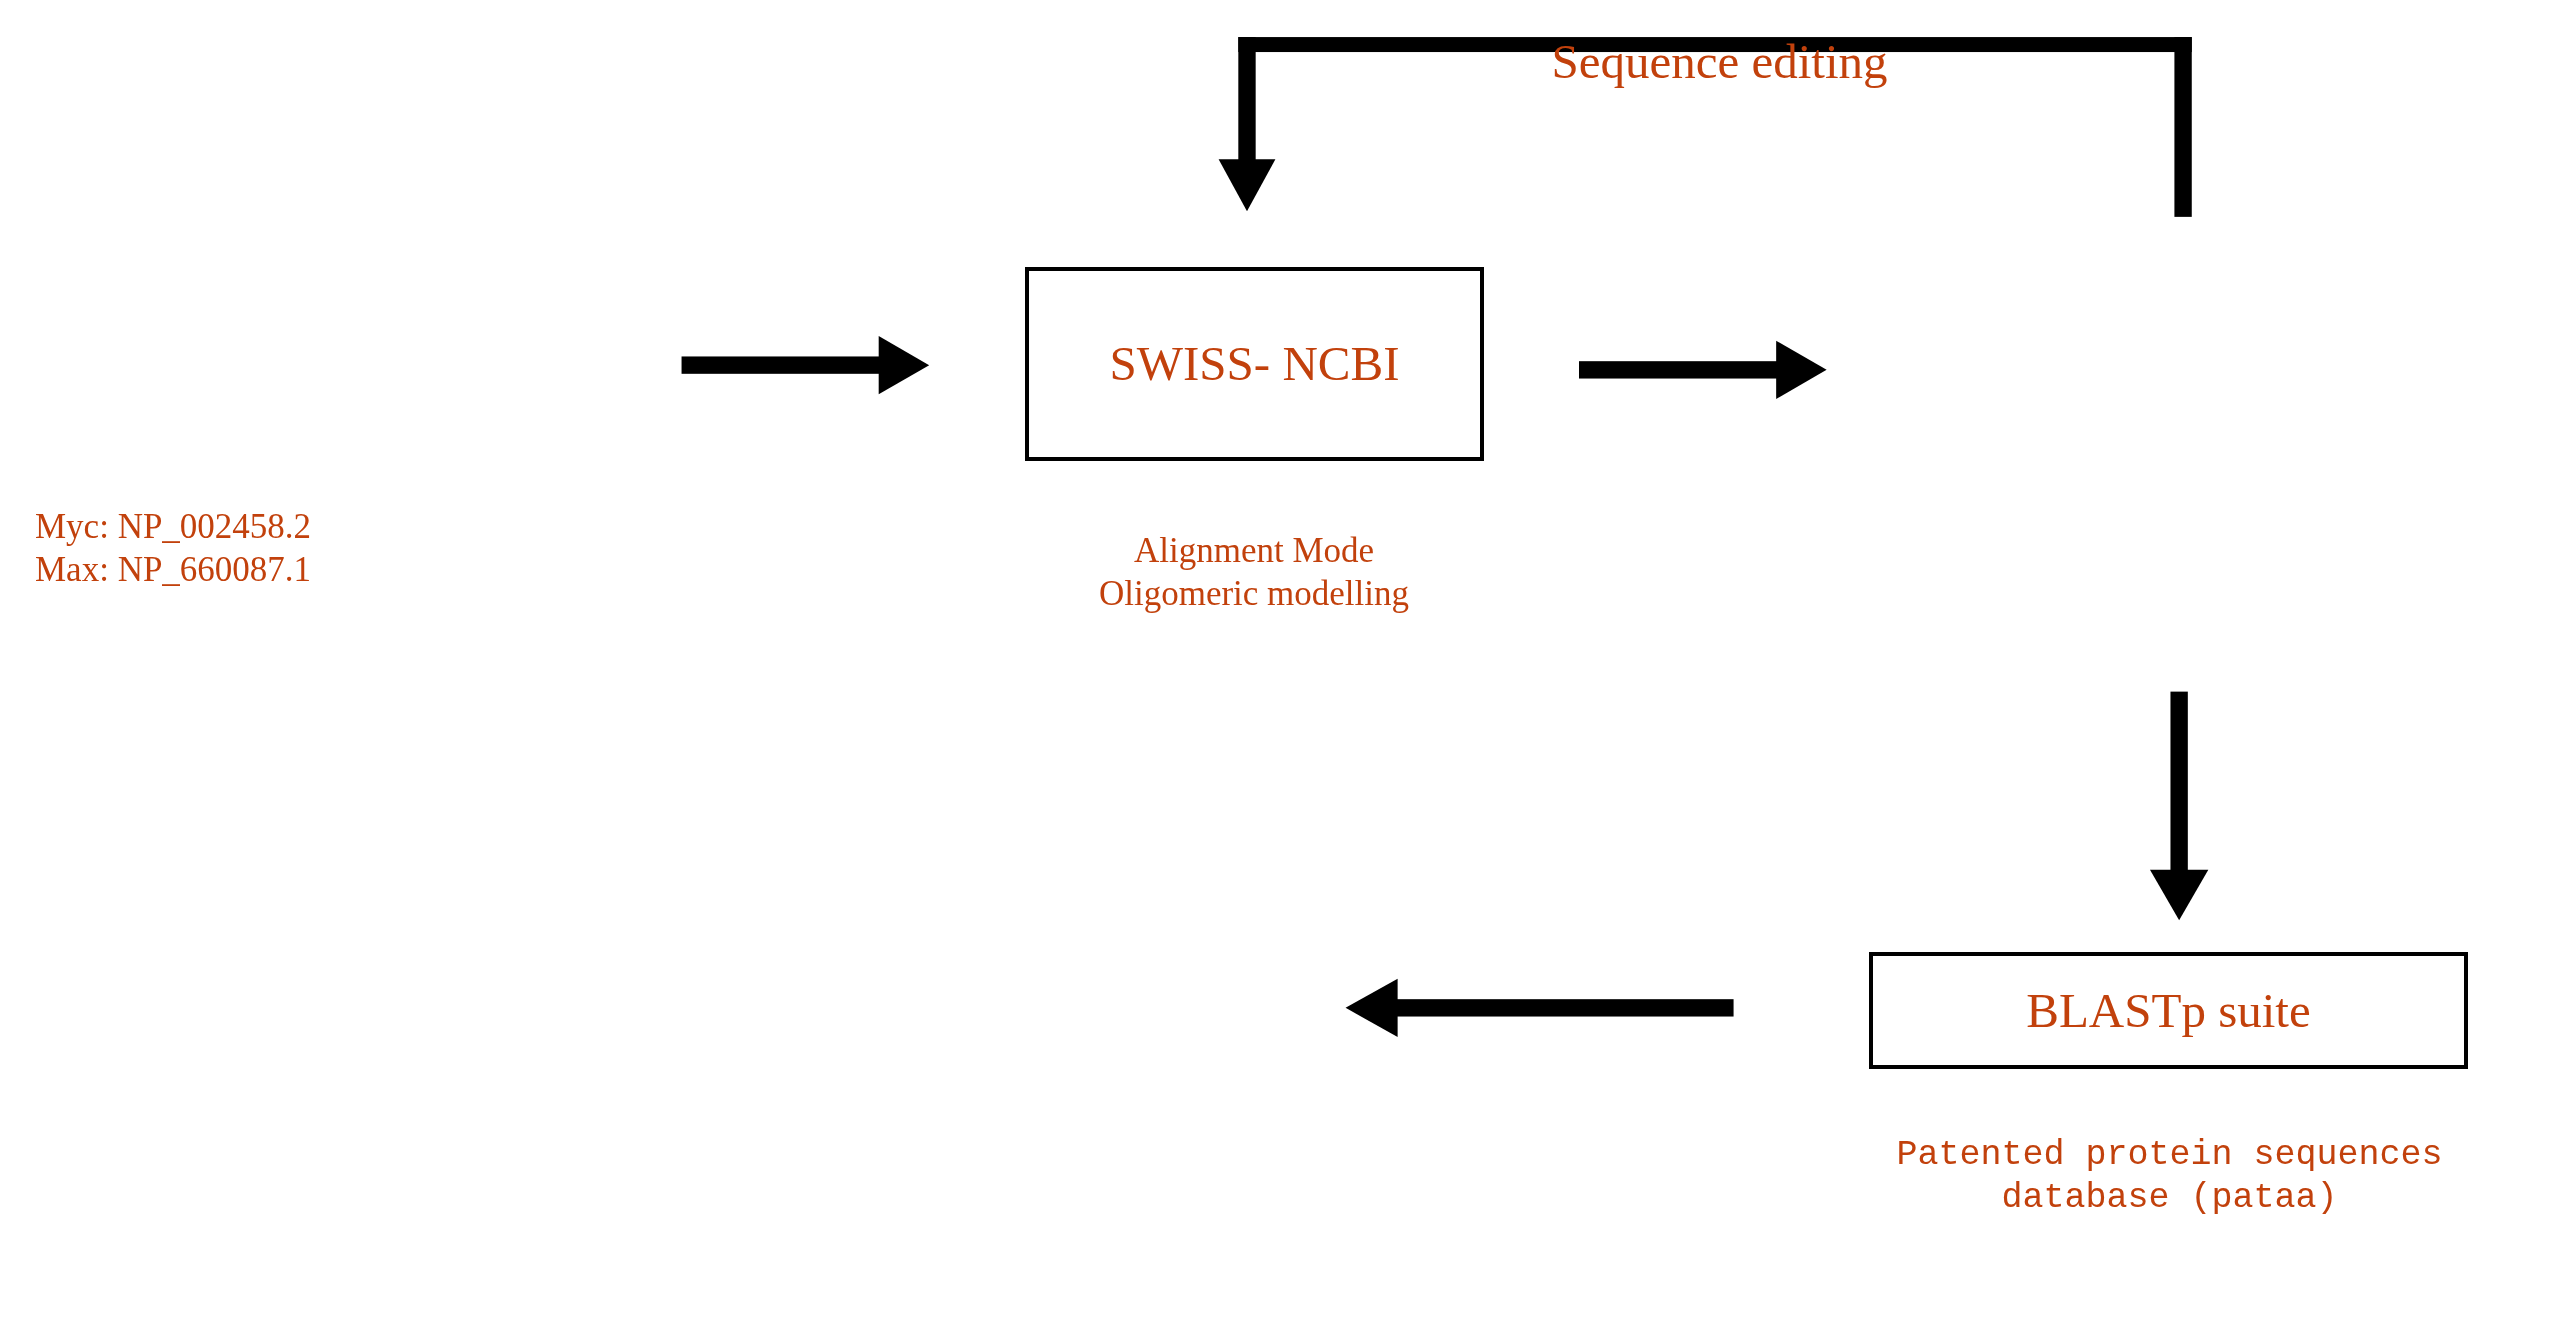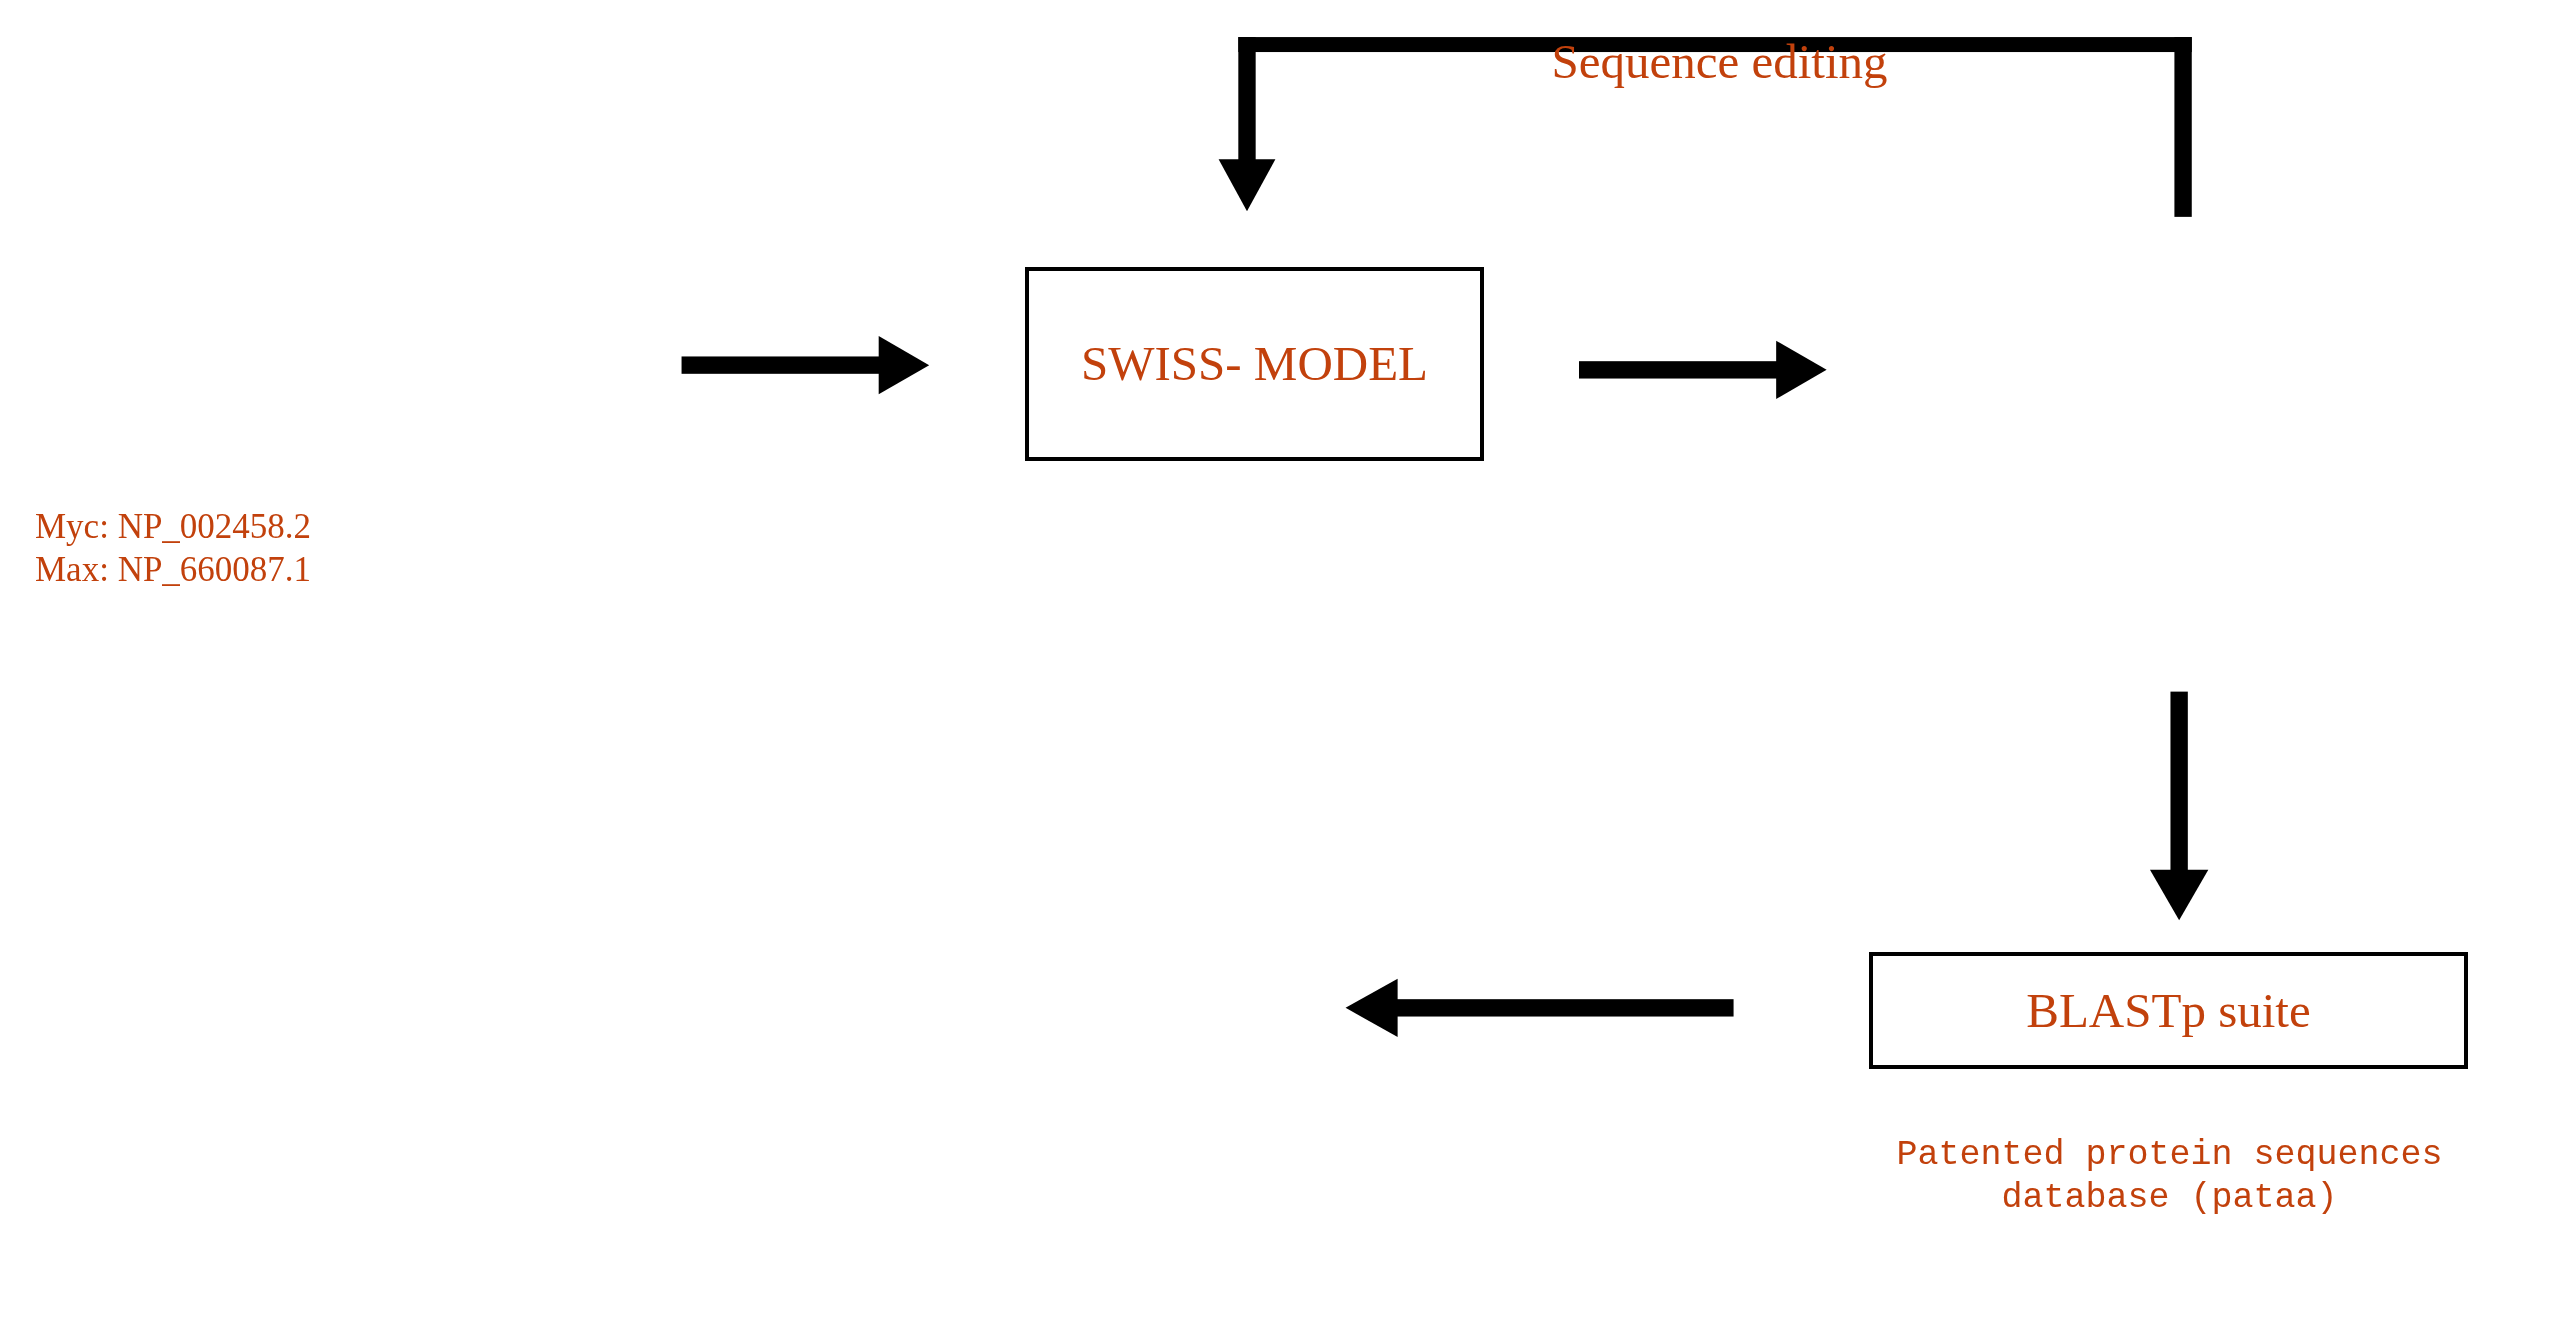--- a/index.html
+++ b/index.html
@@ -100,28 +100,30 @@
       <rect x="1570" y="47" width="22" height="158" fill="#000000"></rect>
 
       <polygon points="1545,202 1617,202 1581,268" fill="#000000"></polygon>
     </g>
   </svg>
 
   <div class="loop-label" id="loop-label">Sequence editing</div>
 
 
   <div class="box" id="box-swiss">SWISS-
-MODEL</div>
+NCBI</div>
 
 
 
   <div class="box" id="box-blastp">BLASTp suite</div>
 
   <div class="caption" id="cap-ncbi">Myc: NP_002458.2
 Max: NP_660087.1</div>
 
+  <div class="caption" id="cap-swiss">Alignment Mode
+Oligomeric modelling</div>
 
 
   <div class="caption" id="cap-blastp">Patented protein sequences
 database (pataa)</div>
 
 </div>
 
 
 </body></html>

